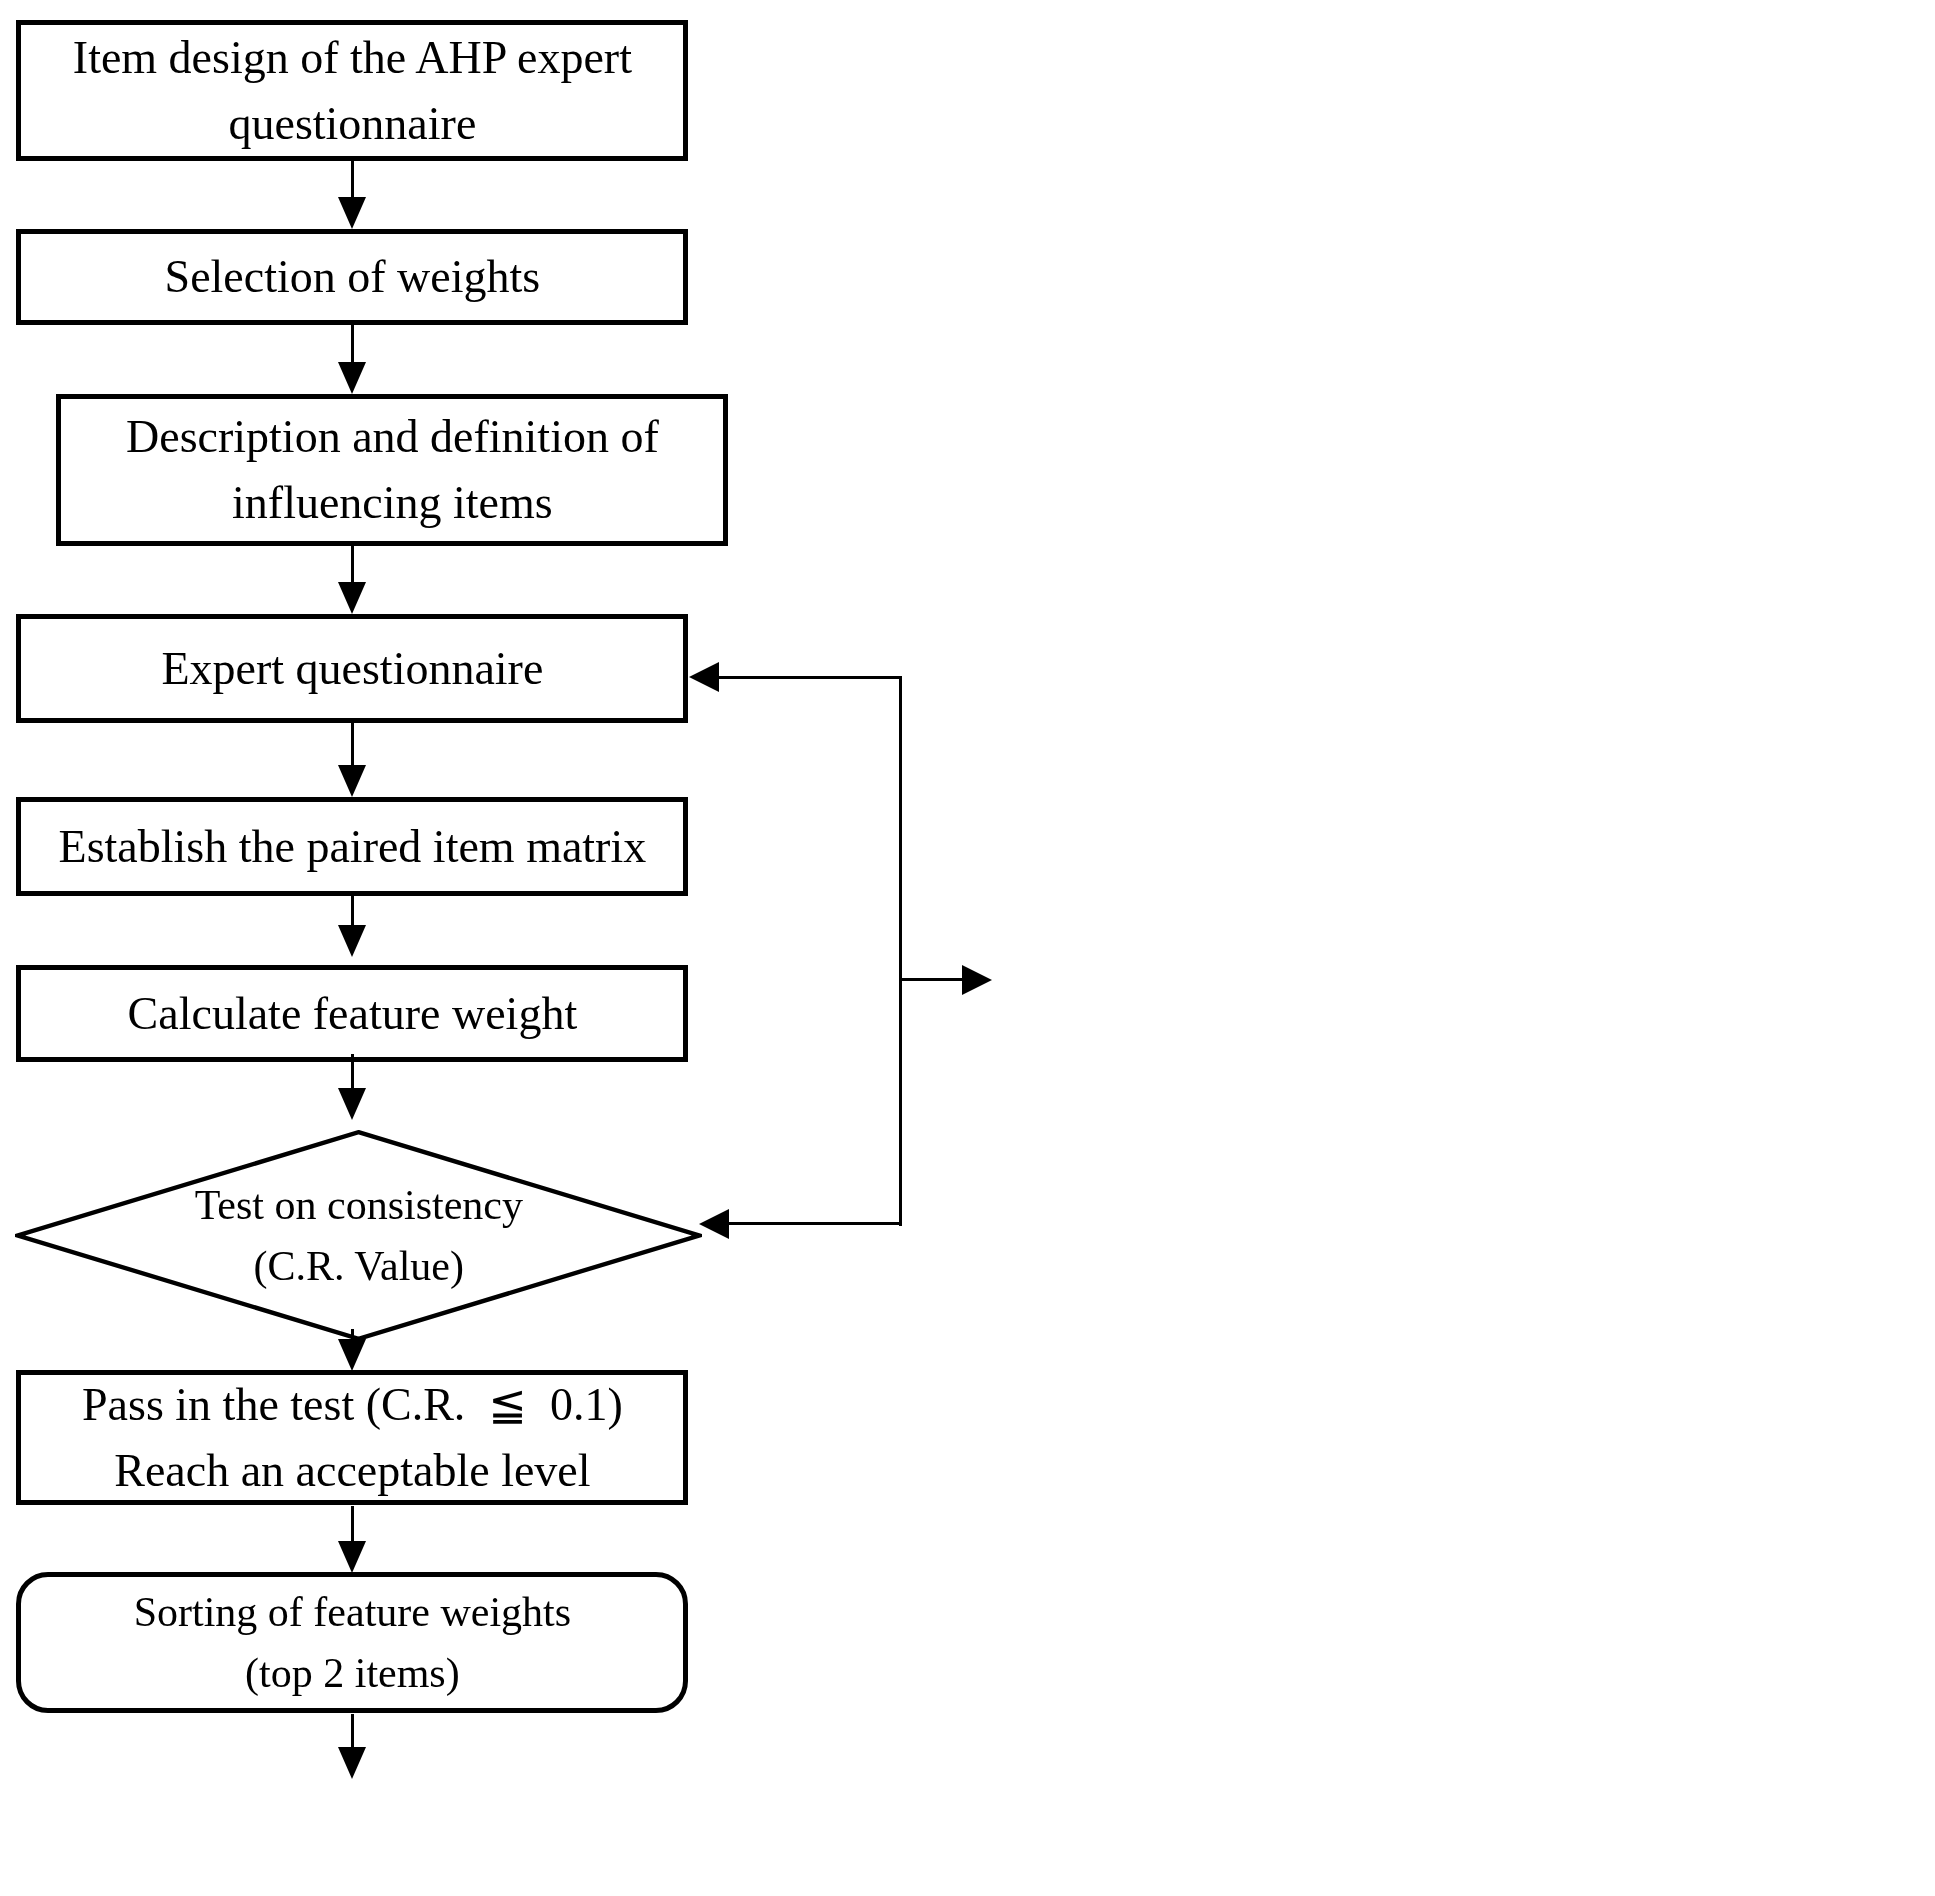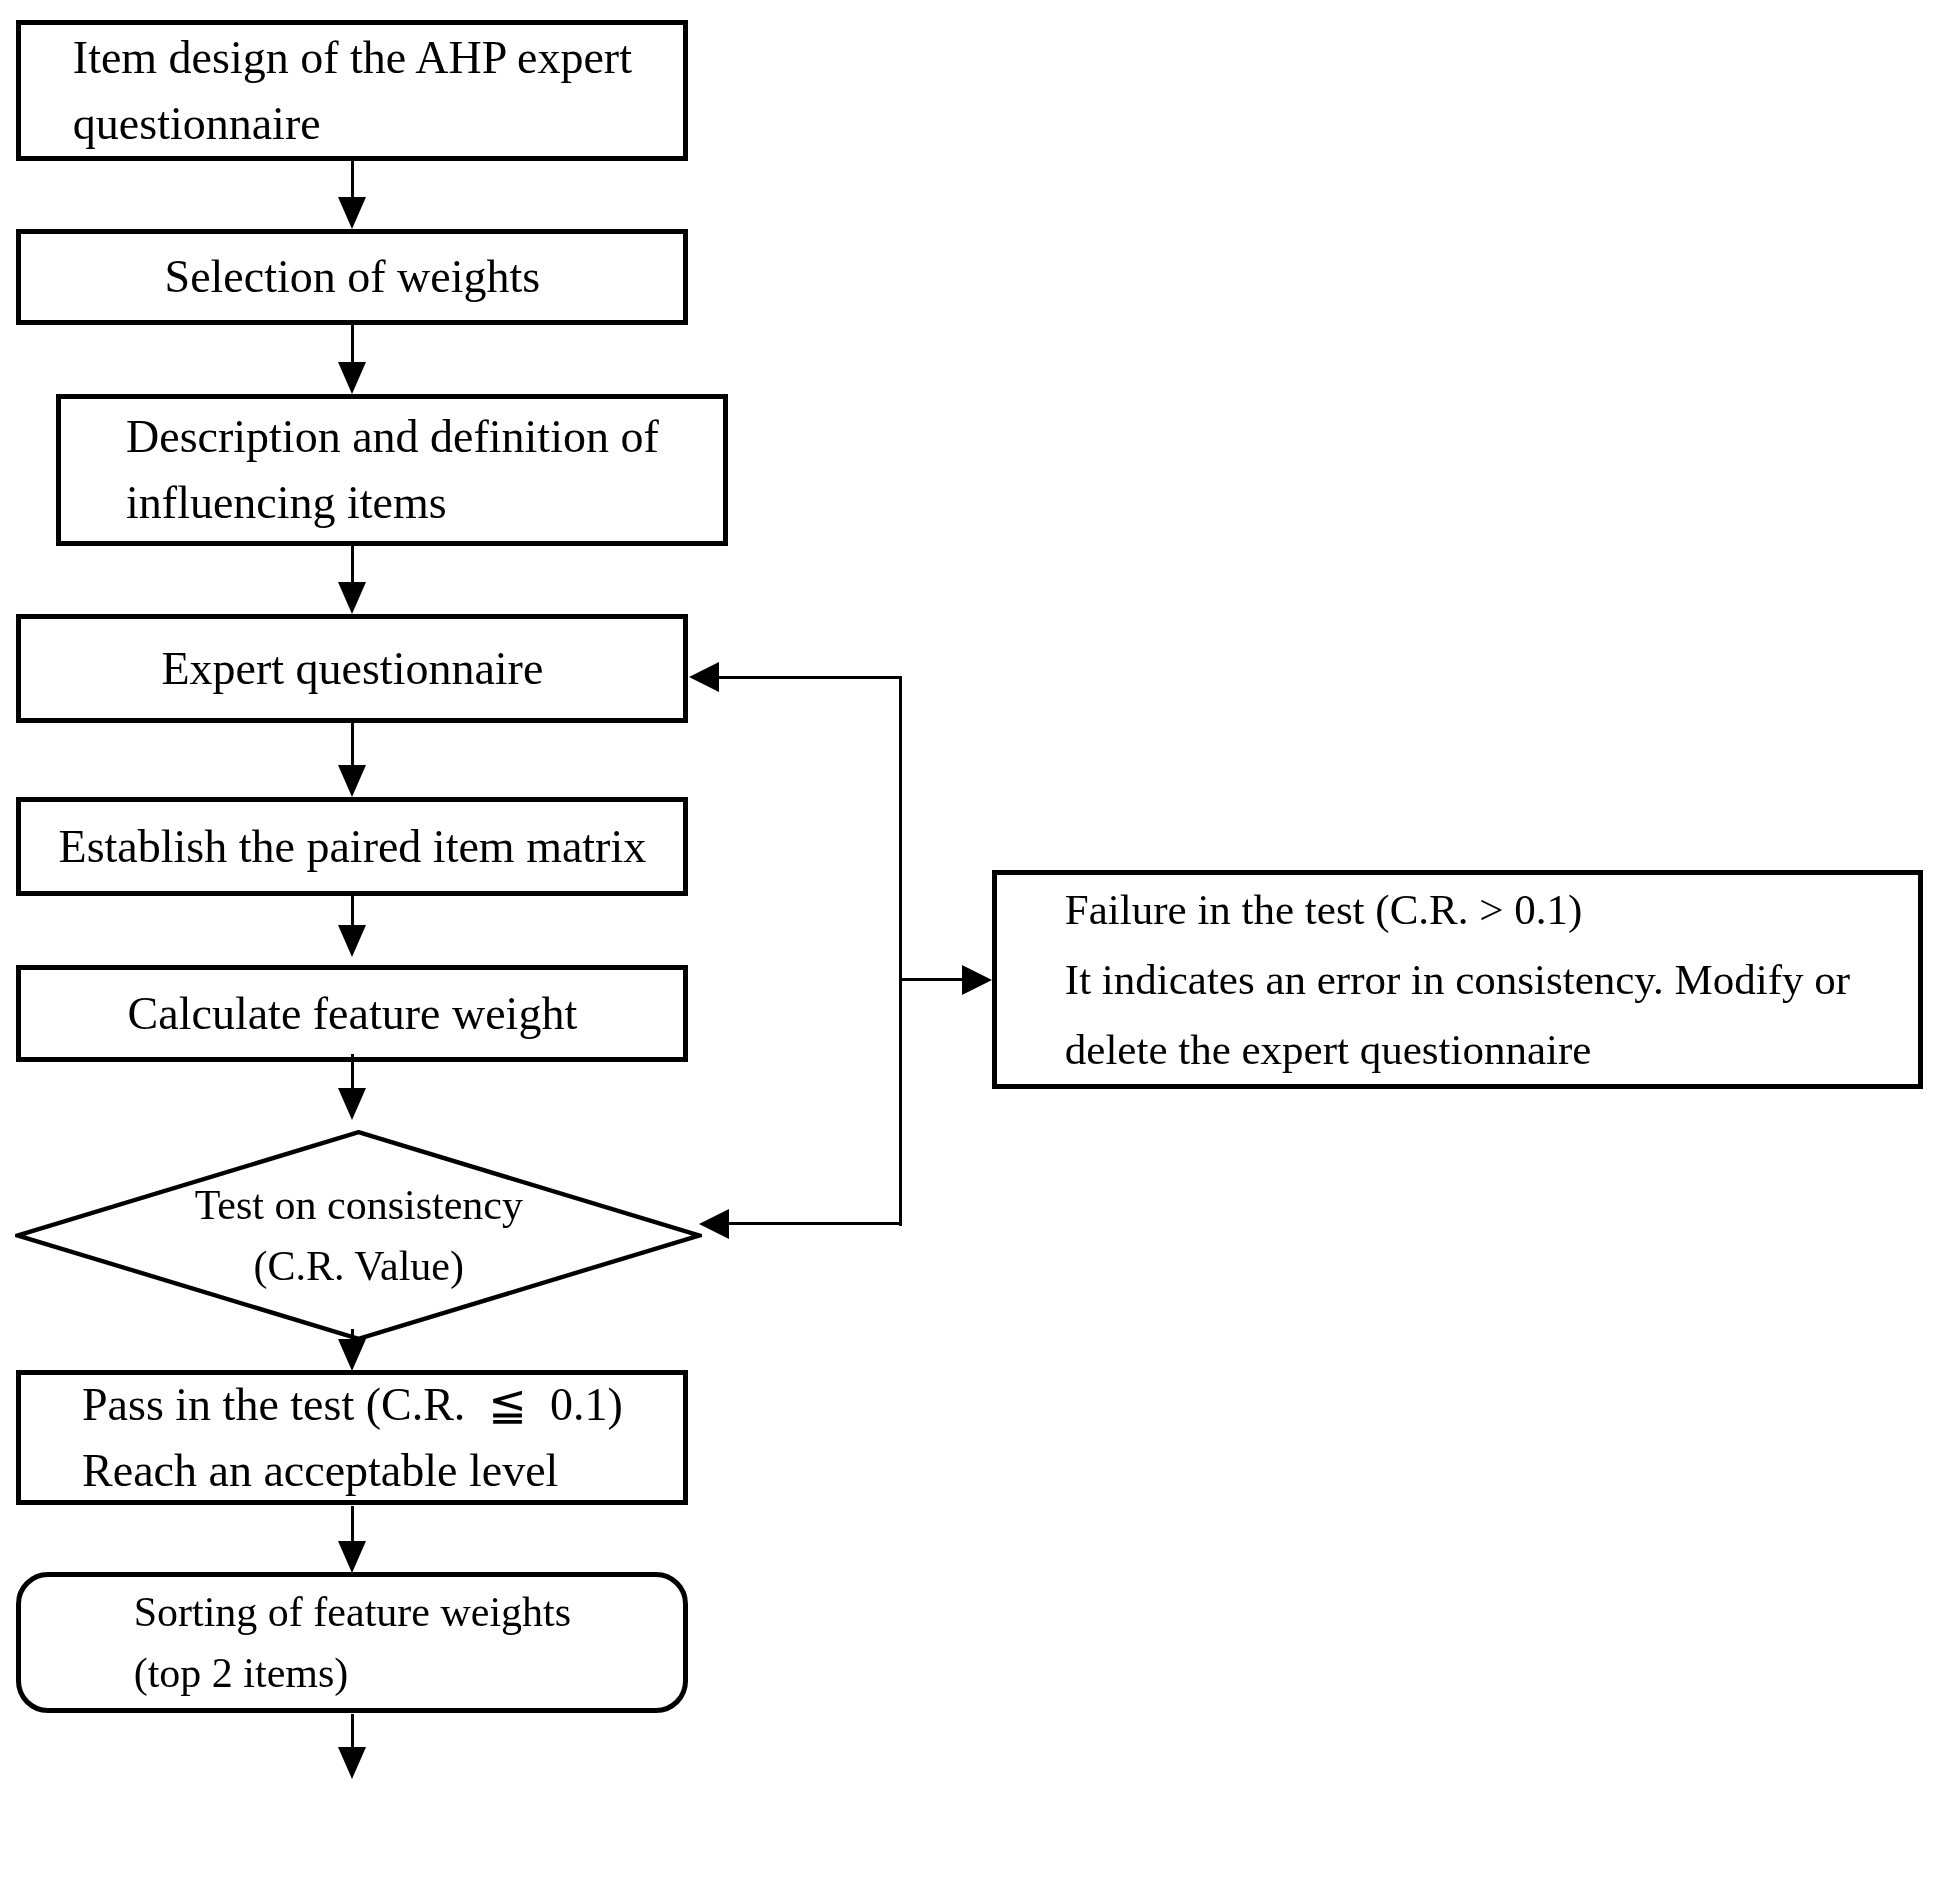--- a/index.html
+++ b/index.html
@@ -12,21 +12,21 @@
     color: #000000;
   }
   .box {
     position: absolute;
     box-sizing: border-box;
     border: 5px solid #000000;
     background: #ffffff;
     display: flex;
     align-items: center;
     justify-content: center;
-    text-align: left;
+    text-align: center;
     font-size: 46px;
     line-height: 66px;
     white-space: pre-wrap;
   }
   .col { left: 16.4px; width: 672px; }
   .small { font-size: 42px; line-height: 61px; border-radius: 32px; }
   .failure { font-size: 43px; line-height: 70px; }
   .vline { position: absolute; width: 3.3px; background: #000000; }
   .hline { position: absolute; height: 3.3px; background: #000000; }
   .head-down {
@@ -90,23 +90,20 @@
 (C.R. Value)</div>
   </div>
 
   <div class="box col" style="top:1370px;height:135px;">Pass in the test (C.R.  ≦  0.1)
 Reach an acceptable level</div>
 
   <div class="box col small" style="top:1572px;height:141px;">Sorting of feature weights
 (top 2 items)</div>
 
 
-  <div class="box failure" style="left:992px;top:870px;width:931px;height:219px;">Failure in the test (C.R. &gt; 0.1)
-It indicates an error in consistency. Modify or
-delete the expert questionnaire</div>
 
   <div class="vline" style="left:351px;top:160px;height:38px;"></div>
   <div class="head-down" style="left:338px;top:197px;"></div>
 
   <div class="vline" style="left:351px;top:325px;height:38px;"></div>
   <div class="head-down" style="left:338px;top:362px;"></div>
 
   <div class="vline" style="left:351px;top:545px;height:38px;"></div>
   <div class="head-down" style="left:338px;top:582px;"></div>
 

